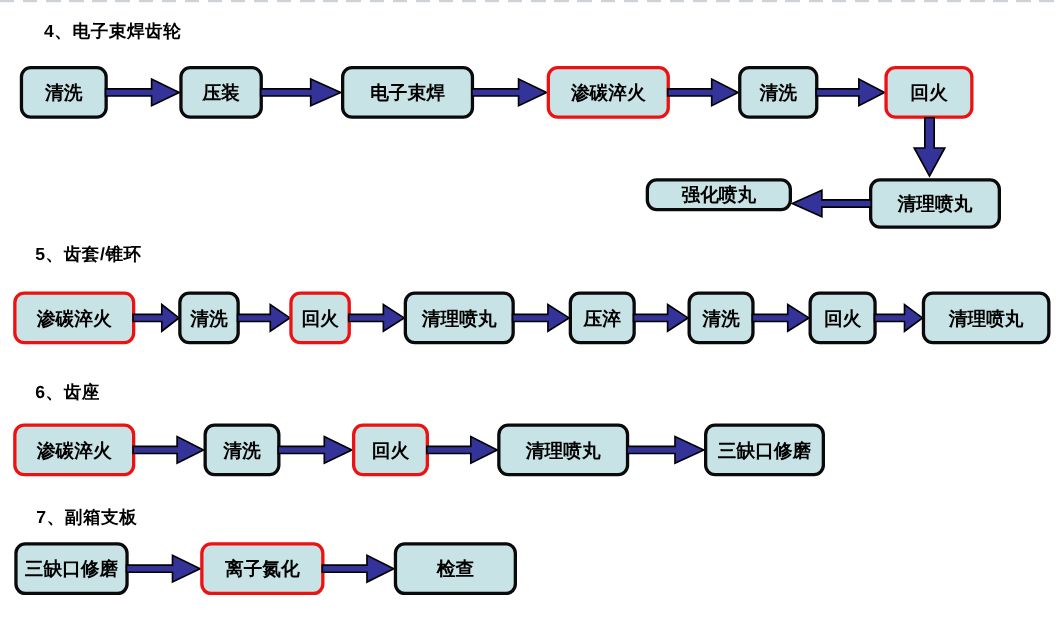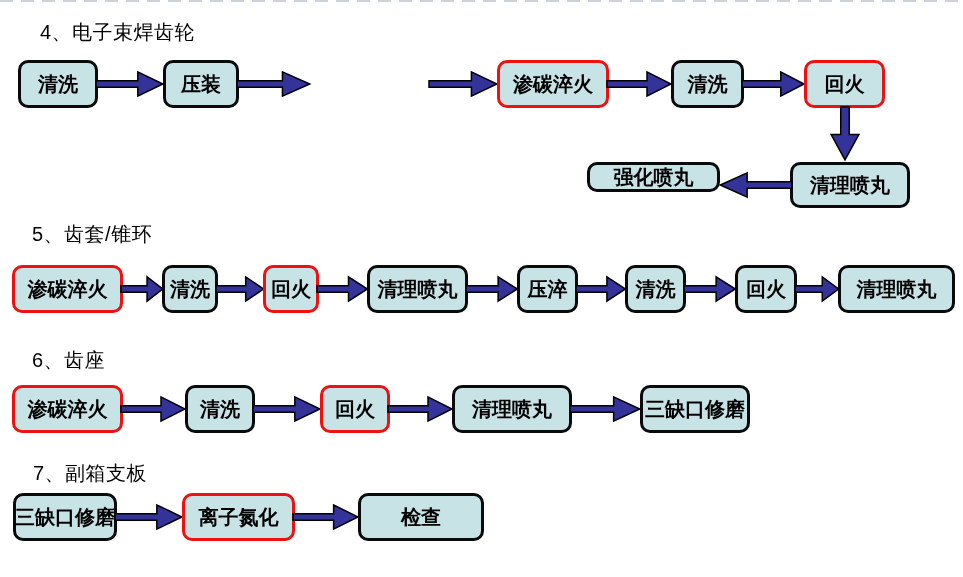--- a/index.html
+++ b/index.html
@@ -15,27 +15,27 @@
   }
   .canvas{
     position:relative; width:963px; height:577px;
     background:var(--background); overflow:hidden;
   }
   .top-dashes{
     position:absolute; left:0; top:0; width:100%; height:2px;
     background:repeating-linear-gradient(90deg, var(--dash-color) 0 13px, transparent 13px 21px);
   }
   .sec-title{
-    position:absolute; margin:0; font-size:20px; font-weight:normal;
+    position:absolute; margin:0; font-size:16px; font-weight:bold;
     color:var(--title-text); white-space:nowrap; letter-spacing:0.5px;
   }
   .node{
     position:absolute; display:flex; align-items:center; justify-content:center;
     background:var(--node-fill); border:3px solid var(--node-border);
-    border-radius:10px; font-size:20px; font-weight:bold;
+    border-radius:10px; font-size:17px; font-weight:bold;
     color:var(--node-text); white-space:nowrap;
   }
   .node.red{ border-color:var(--highlight-border); }
   .arrow{ position:absolute; overflow:visible; display:block; }
   .ashape{
     fill:var(--arrow-fill); stroke:var(--arrow-outline);
     stroke-width:1.5; vector-effect:non-scaling-stroke;
   }
 </style>
 </head>
@@ -47,20 +47,21 @@
   <h2 class="sec-title" style="left:40px;top:19px">4、电子束焊齿轮</h2>
 
   <div class="node" style="left:18px;top:60px;width:80px;height:48px">清洗</div>
   <svg class="arrow" style="left:96px;top:70px;width:69px;height:28px" viewBox="0 0 66 30" preserveAspectRatio="none">
       <polygon class="ashape" points="0,11.5 40,11.5 40,2 64,15 40,28 40,18.5 0,18.5"></polygon>
     </svg>
   <div class="node" style="left:163px;top:60px;width:76px;height:48px">压装</div>
   <svg class="arrow" style="left:237px;top:70px;width:75px;height:28px" viewBox="0 0 66 30" preserveAspectRatio="none">
       <polygon class="ashape" points="0,11.5 40,11.5 40,2 64,15 40,28 40,18.5 0,18.5"></polygon>
     </svg>
+  <div class="node" style="left:310px;top:60px;width:121px;height:48px">电子束焊</div>
   <svg class="arrow" style="left:429px;top:70px;width:70px;height:28px" viewBox="0 0 66 30" preserveAspectRatio="none">
       <polygon class="ashape" points="0,11.5 40,11.5 40,2 64,15 40,28 40,18.5 0,18.5"></polygon>
     </svg>
   <div class="node red" style="left:497px;top:60px;width:112px;height:48px">渗碳淬火</div>
   <svg class="arrow" style="left:607px;top:70px;width:66px;height:28px" viewBox="0 0 66 30" preserveAspectRatio="none">
       <polygon class="ashape" points="0,11.5 40,11.5 40,2 64,15 40,28 40,18.5 0,18.5"></polygon>
     </svg>
   <div class="node" style="left:671px;top:60px;width:73px;height:48px">清洗</div>
   <svg class="arrow" style="left:742px;top:70px;width:64px;height:28px" viewBox="0 0 66 30" preserveAspectRatio="none">
       <polygon class="ashape" points="0,11.5 40,11.5 40,2 64,15 40,28 40,18.5 0,18.5"></polygon>
@@ -132,14 +133,14 @@
   <h2 class="sec-title" style="left:33px;top:460px">7、副箱支板</h2>
 
   <div class="node" style="left:13px;top:493px;width:104px;height:48px">三缺口修磨</div>
   <svg class="arrow" style="left:115px;top:503px;width:69px;height:28px" viewBox="0 0 66 30" preserveAspectRatio="none">
       <polygon class="ashape" points="0,11.5 40,11.5 40,2 64,15 40,28 40,18.5 0,18.5"></polygon>
     </svg>
   <div class="node red" style="left:182px;top:493px;width:113px;height:48px">离子氮化</div>
   <svg class="arrow" style="left:293px;top:503px;width:67px;height:28px" viewBox="0 0 66 30" preserveAspectRatio="none">
       <polygon class="ashape" points="0,11.5 40,11.5 40,2 64,15 40,28 40,18.5 0,18.5"></polygon>
     </svg>
-  <div class="node" style="left:358px;top:493px;width:126px;height:48px">检查</div>
+  <div class="node" style="left:358px;top:493px;width:112px;height:48px">检查</div>
 </div>
 
 </body></html>

